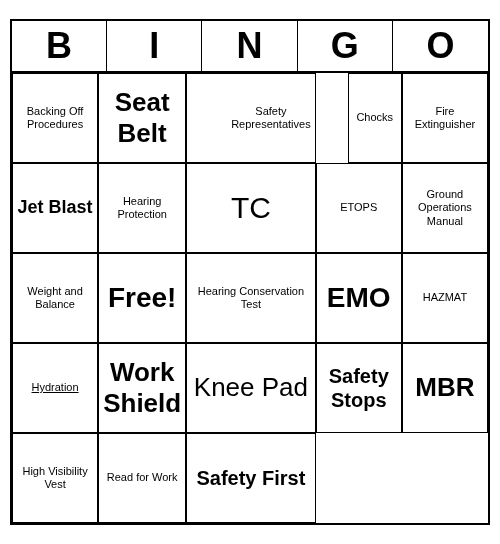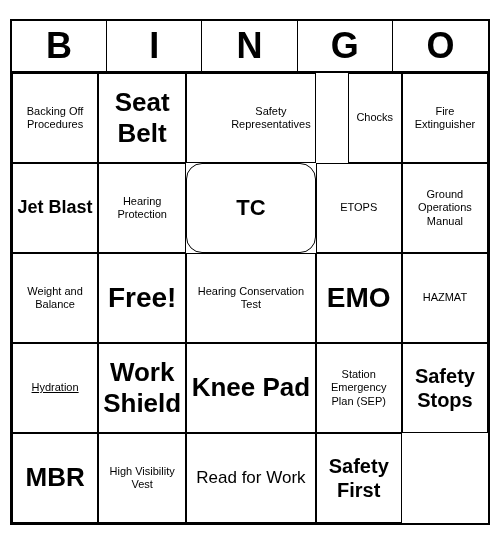--- a/index.html
+++ b/index.html
@@ -86,21 +86,21 @@
       </div>
       <div class="bingo-cell" style="font-size: 11px;">
         <span>Fire Extinguisher</span>
       </div>
       <div class="bingo-cell" style="font-size: 18px; font-weight: bold;">
         <span>Jet Blast</span>
       </div>
       <div class="bingo-cell" style="font-size: 11px;">
         <span>Hearing Protection</span>
       </div>
-      <div class="bingo-cell" style="font-size: 22px; font-weight: bold; border-radius: 16px;">
+      <div class="bingo-cell" style="font-size: 30px; font-weight: normal;">
         <span>TC</span>
       </div>
       <div class="bingo-cell" style="font-size: 11px;">
         <span>ETOPS</span>
       </div>
       <div class="bingo-cell" style="font-size: 11px;">
         <span>Ground Operations Manual</span>
       </div>
       <div class="bingo-cell" style="font-size: 11px;">
         <span>Weight and Balance</span>
@@ -116,35 +116,32 @@
       </div>
       <div class="bingo-cell" style="font-size: 11px;">
         <span>HAZMAT</span>
       </div>
       <div class="bingo-cell" style="font-size: 11px; text-decoration: underline;">
         <span>Hydration</span>
       </div>
       <div class="bingo-cell" style="font-size: 26px; font-weight: bold;">
         <span>Work Shield</span>
       </div>
-      <div class="bingo-cell" style="font-size: 26px; font-weight: bold;">
+      <div class="bingo-cell" style="font-size: 26px; font-weight: normal;">
         <span>Knee Pad</span>
-      </div>
-      <div class="bingo-cell" style="font-size: 11px;">
-        <span>Station Emergency Plan (SEP)</span>
       </div>
       <div class="bingo-cell" style="font-size: 20px; font-weight: bold;">
         <span>Safety Stops</span>
       </div>
       <div class="bingo-cell" style="font-size: 26px; font-weight: bold;">
         <span>MBR</span>
       </div>
       <div class="bingo-cell" style="font-size: 11px;">
         <span>High Visibility Vest</span>
       </div>
-      <div class="bingo-cell" style="font-size: 17px; text-align: right;">
+      <div class="bingo-cell" style="font-size: 11px;">
         <span>Read for Work</span>
       </div>
       <div class="bingo-cell" style="font-size: 20px; font-weight: bold;">
         <span>Safety First</span>
       </div>
     </div>
 </div>
 
 </body></html>

